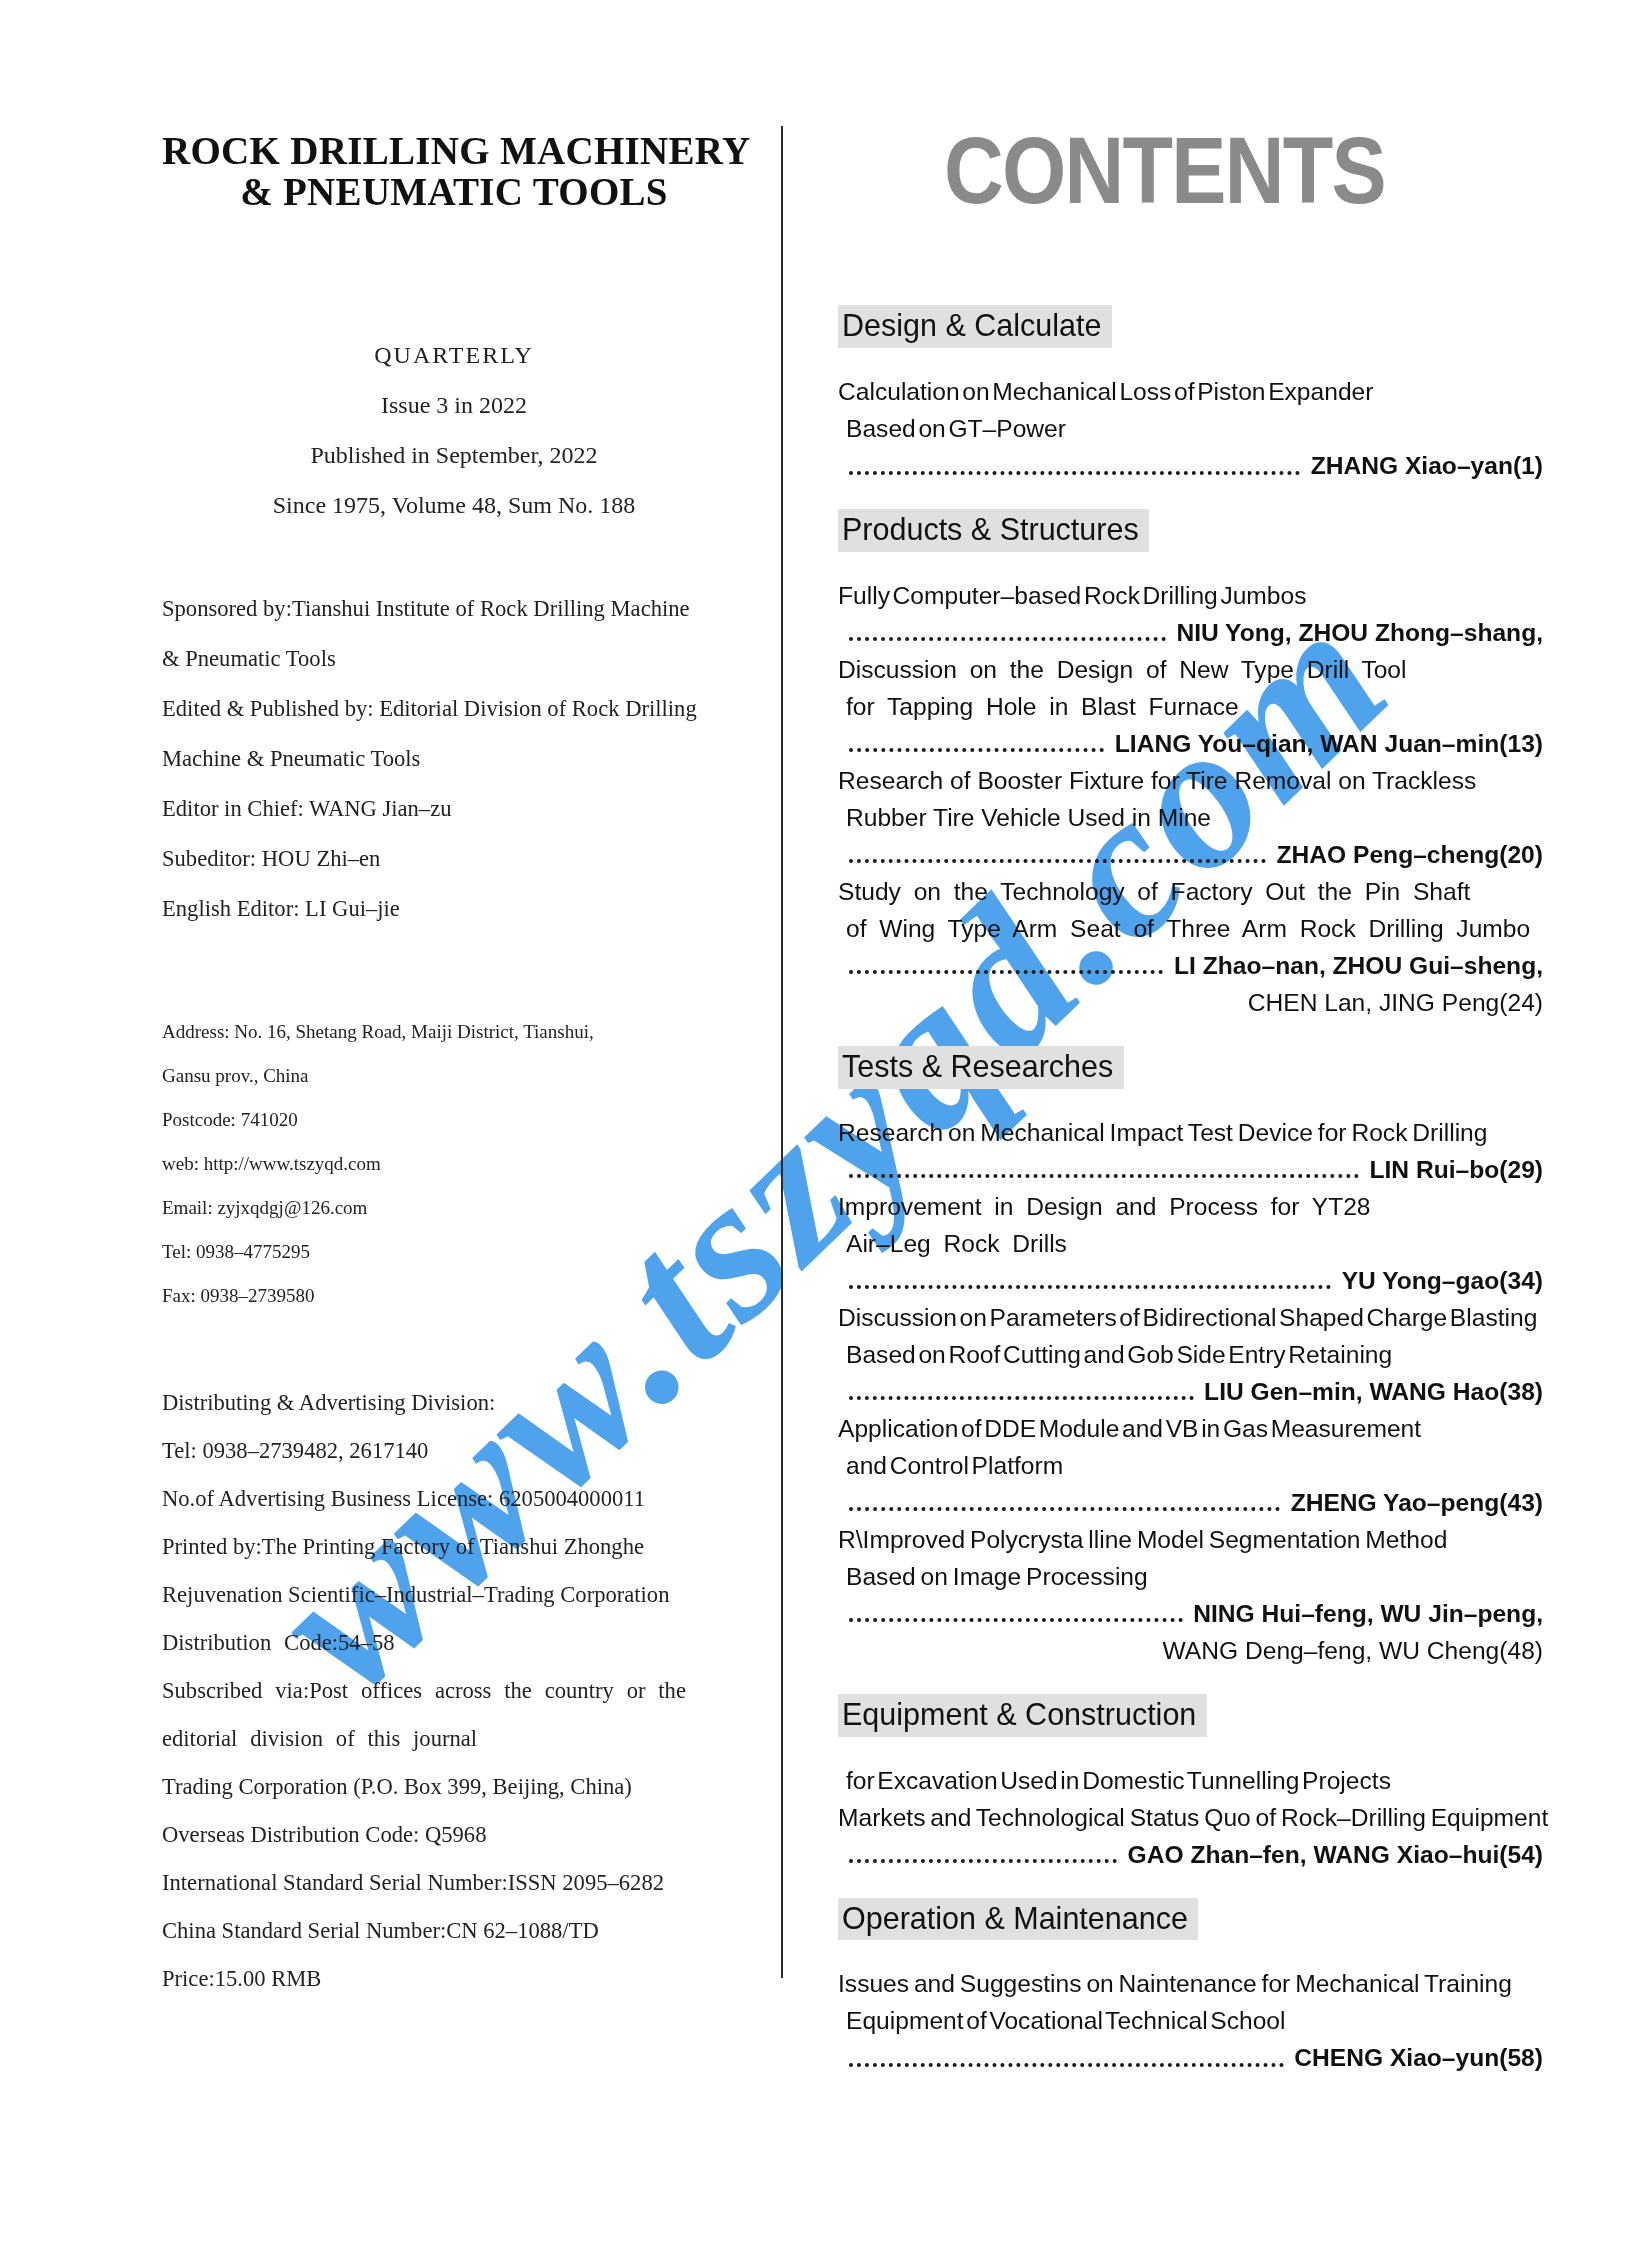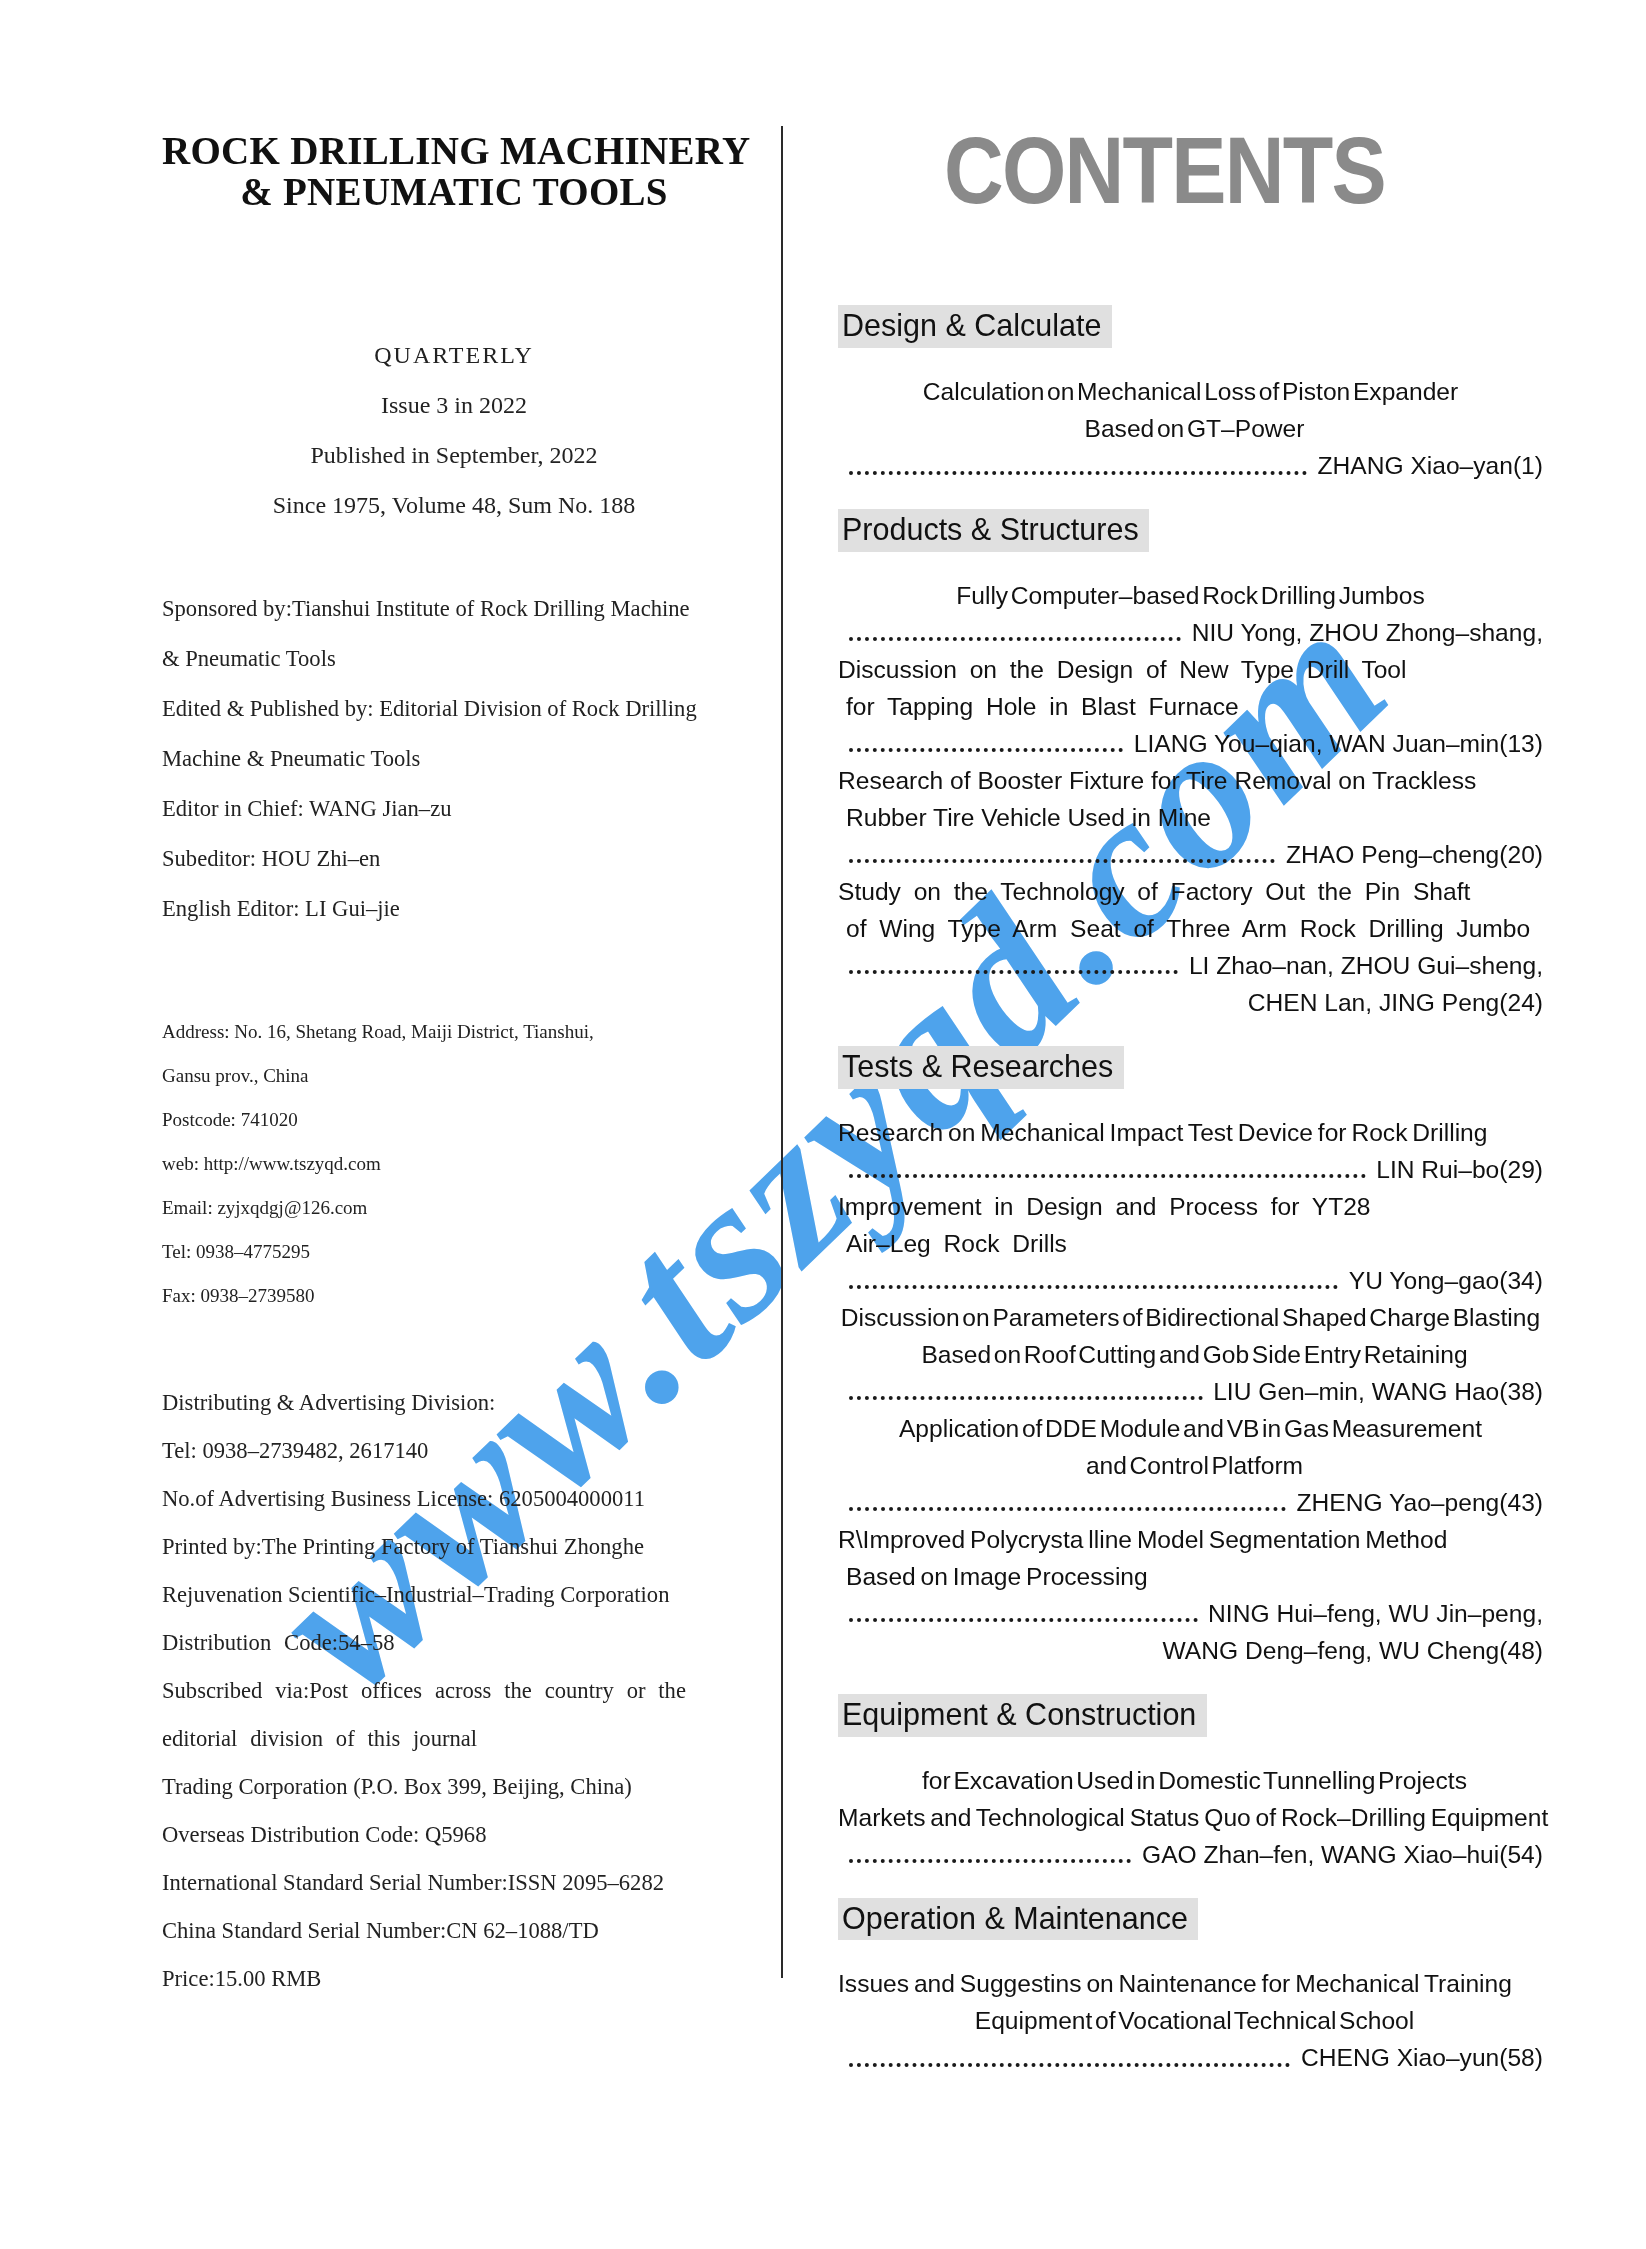--- a/index.html
+++ b/index.html
@@ -33,26 +33,26 @@
                     font-size:94px;line-height:80px;letter-spacing:-2px;color:#8a8a8a;
                     transform:scale(0.88,1);transform-origin:left top;white-space:nowrap;}
 
   
   .rightcol{position:absolute;left:838px;top:305px;width:705px;z-index:2;color:#111;}
   .sec-label{display:inline-block;background:#e0e0e0;font-size:30.5px;line-height:35px;
              padding:3.3px 10.6px 4.6px 4px;margin:0 0 25px 0;}
   section + section .sec-label{margin-top:25px;}
   .row{font-size:24.6px;line-height:37px;white-space:nowrap;}
   .t2{padding-left:8px;}
-  .wst{word-spacing:-0.17em;text-align:center;}
+  .wst{word-spacing:-0.17em;}
   .wss{word-spacing:-0.08em;}
   .wsw{word-spacing:0.24em;}
   .leader{display:flex;align-items:flex-end;padding-left:9.3px;}
   .dots{flex:1 1 auto;border-bottom:4px dotted #1a1a1a;margin:0 10.6px 9.3px 1.3px;height:0;}
-  .auth{white-space:nowrap;}
+  .auth{white-space:nowrap;font-weight:bold;}
   .r-auth{text-align:right;}
 </style>
 </head>
 <body>
 
 <div class="page">
 
   <div class="watermark">www.tszyqd.com</div>
 
   <div class="serifblock j-title">

